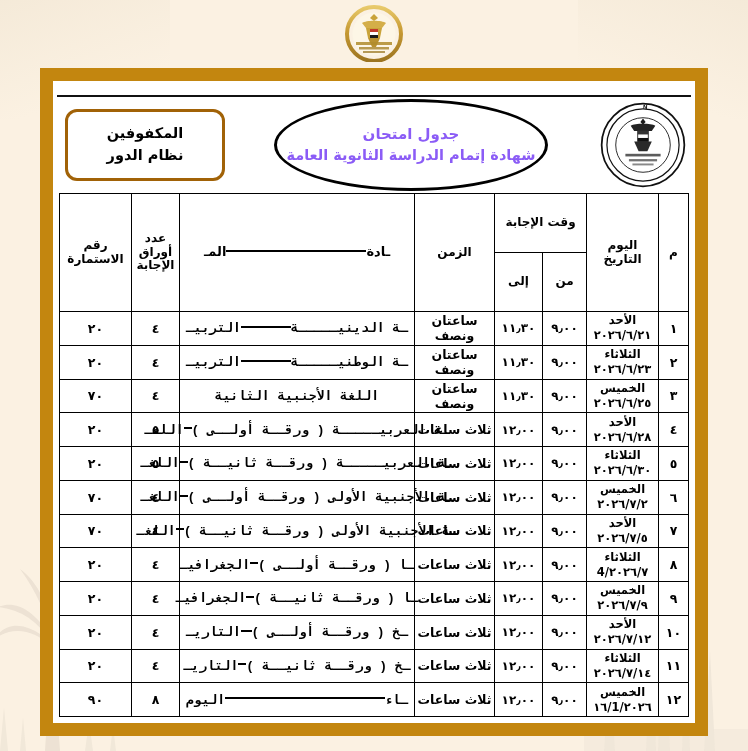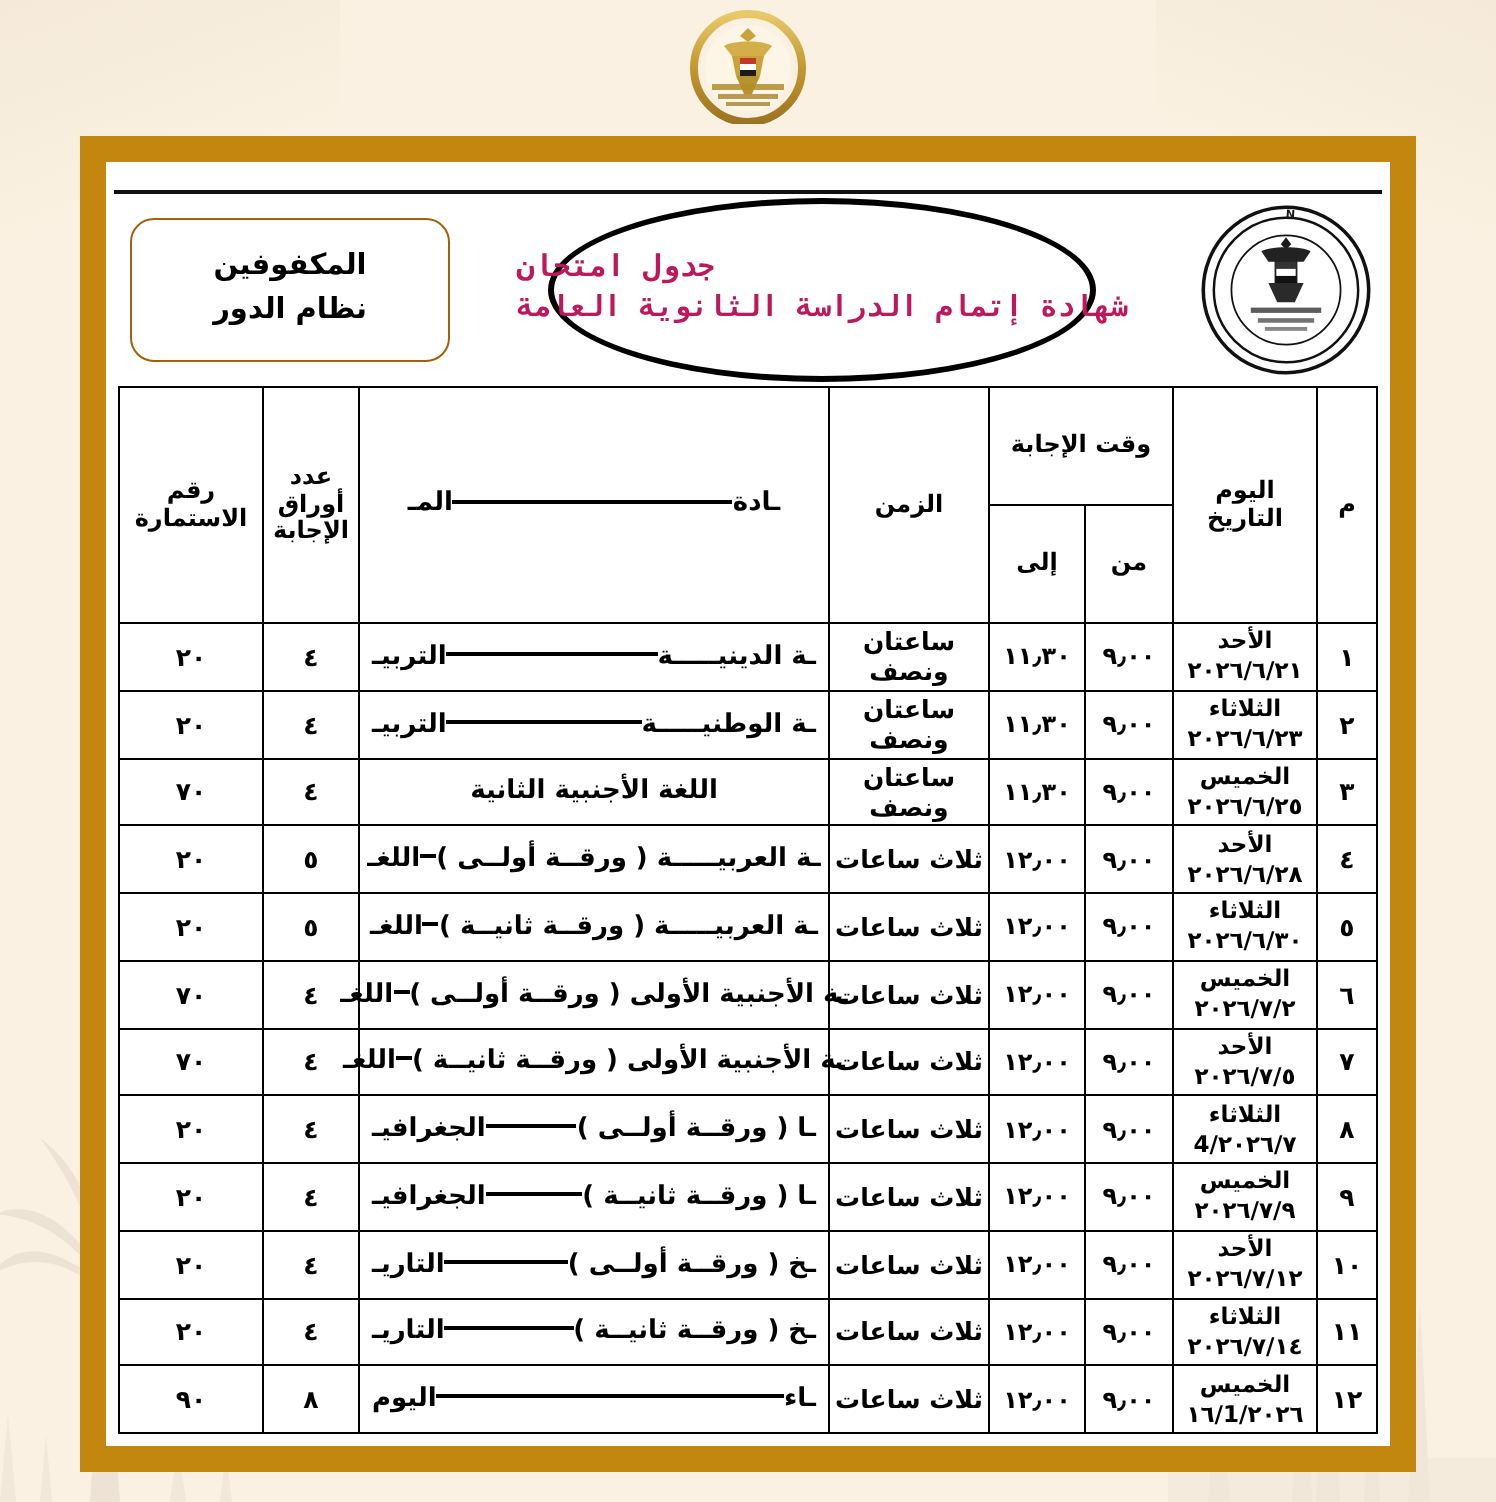--- a/index.html
+++ b/index.html
@@ -142,36 +142,35 @@
     transform: translate(-50%, -50%);
     width: 274px;
     height: 92px;
     border: 3px solid #000;
     border-radius: 50%;
     box-sizing: border-box;
   }
   .ellipse-text {
     position: relative;
     z-index: 2;
-    text-align: left;
+    text-align: center;
     line-height: 1.45;
     font-weight: bold;
-    color: #be185d;
-    font-family: Liberation Mono, monospace;
+    color: #8b5cf6;
   }
   .ellipse-text .l1 { font-size: 15px; }
   .ellipse-text .l2 { font-size: 14.5px; }
   .ellipse-text .l3 { font-size: 14.5px; }
 
   
   .corner-box {
     flex: 0 0 auto;
     width: 160px;
     min-height: 72px;
-    border: 1px solid #a16207;
+    border: 3px solid #a16207;
     border-radius: 12px;
     display: flex;
     flex-direction: column;
     align-items: center;
     justify-content: center;
     padding: 5px 6px;
     box-sizing: border-box;
     margin-left: 6px;
     background: #fff;
   }
@@ -247,21 +246,21 @@
   
   .subj {
     display: flex;
     align-items: center;
     justify-content: center;
     gap: 0;
     width: 100%;
     padding: 0 4px;
     box-sizing: border-box;
   }
-  .subj .seg { white-space: nowrap; }
+  .subj .seg { white-space: nowrap; font-family: Liberation Mono, monospace; }
   .subj .stretch {
     flex: 0 1 auto;
     height: 0;
     border-bottom: 2.2px solid #000;
     min-width: 8px;
     margin-bottom: 3px;
   }
   .subj.wide .stretch { flex: 1 1 auto; max-width: 210px; }
   .subj.center-only { justify-content: center; }
   

